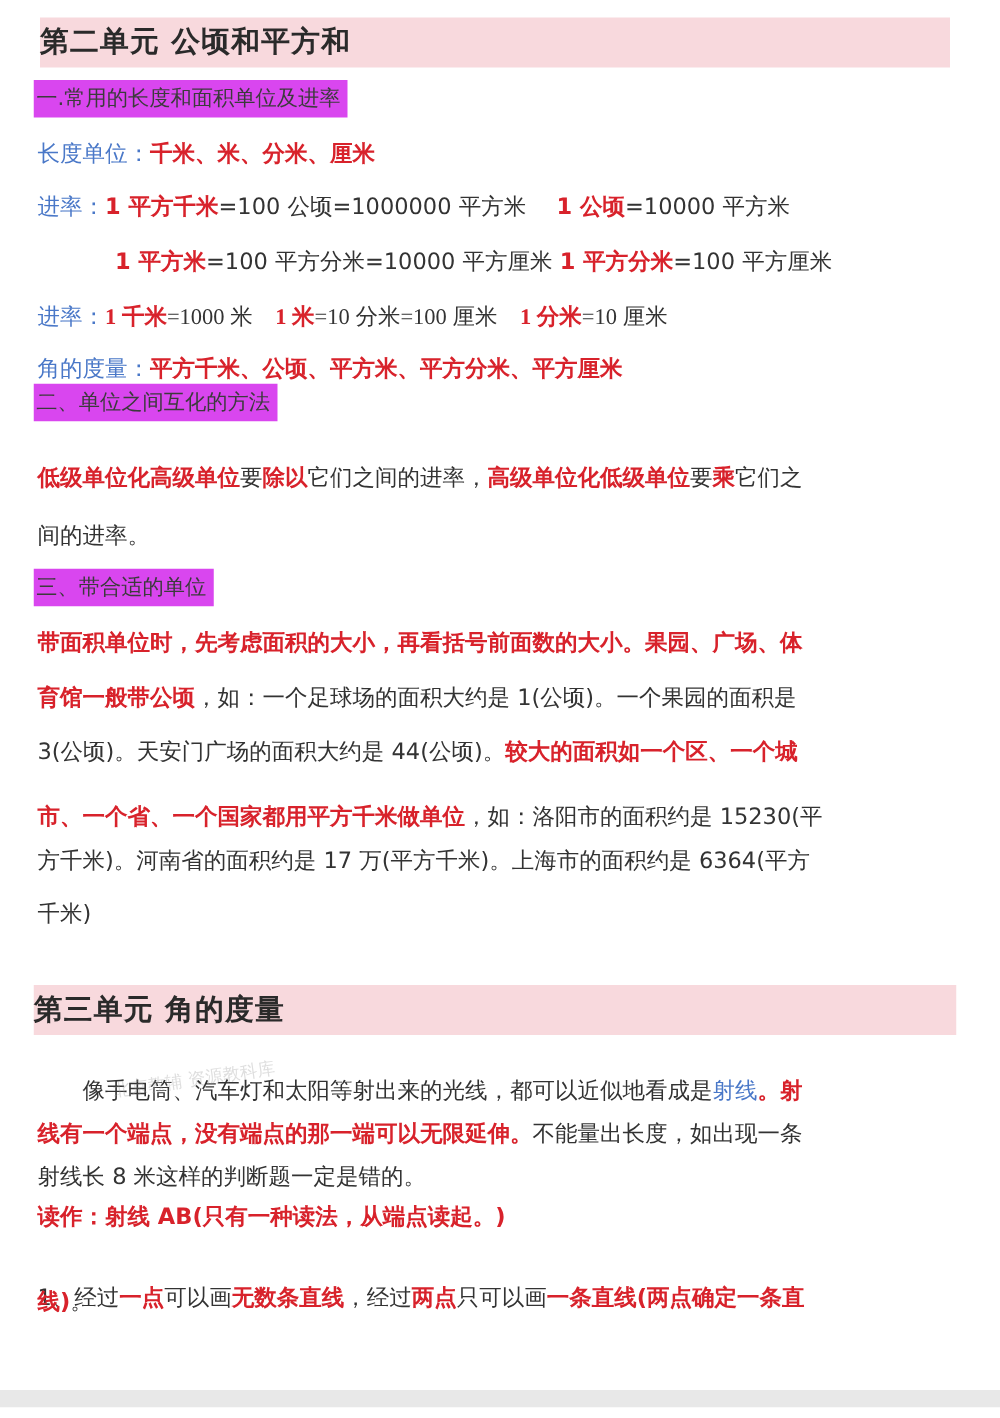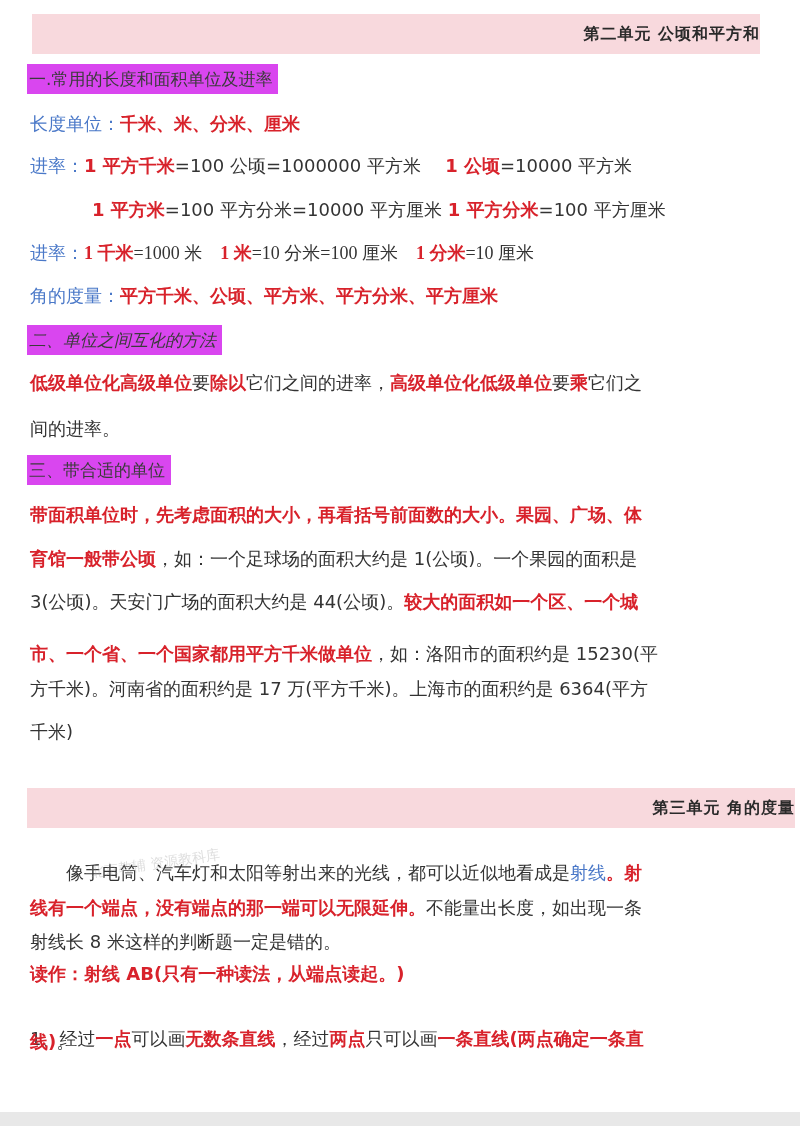--- a/index.html
+++ b/index.html
@@ -5,21 +5,21 @@
   html, body { margin: 0; padding: 0; }
   body {
     width: 800px; height: 1134px; background: #ffffff; position: relative; overflow: hidden;
     font-family: "DejaVu Sans", "Liberation Sans", sans-serif; color: #333333;
   }
   .page { position: absolute; left: 0; top: 0; width: 800px; height: 1110px; background: #fff; }
   .page-gap { position: absolute; left: 0; top: 1112px; width: 800px; height: 14px; background: #e8e8e8; }
   .page-next { position: absolute; left: 0; top: 1126px; width: 800px; height: 8px; background: #fff; }
   .unit-banner {
     position: absolute; left: 32px; width: 728px; height: 40px; background: #f8d9dd;
-    text-align: right; font-size: 16px; font-weight: bold; line-height: 40px; color: #2a2a2a;
+    text-align: left; font-size: 23px; font-weight: bold; line-height: 40px; color: #2a2a2a;
     letter-spacing: 1px;
   }
   .sec-head {
     position: absolute; left: 27px; height: 30px; line-height: 30px; padding: 0 6px 0 2px;
     background: #d946ef; font-size: 17px; color: #3b3b3b;
   }
   .line { position: absolute; left: 30px; font-size: 18px; line-height: 22px; white-space: nowrap; color: #333; }
   .blue { color: #4a78c8; }
   .red { color: #d8222b; font-weight: bold; }
   .dark { color: #333333; }
@@ -56,39 +56,39 @@
   </div>
 
   <div class="line" style="top:242px;font-family:Liberation Serif, serif;">
     <span class="blue">进率：</span><span><span class="red">1 千米</span><span class="dark">=1000 米　</span><span class="red">1 米</span><span class="dark">=10 分米=100 厘米　</span><span class="red">1 分米</span><span class="dark">=10 厘米</span></span>
   </div>
 
   <div class="line" style="top:285px;">
     <span class="blue">角的度量：</span><span class="red">平方千米、公顷、平方米、平方分米、平方厘米</span>
   </div>
 
-  <div class="sec-head" style="top:325px;font-style:italic;">二、单位之间互化的方法</div>
+  <div class="sec-head" style="top:307px;">二、单位之间互化的方法</div>
 
   <div class="line" style="top:372px;">
     <span><span class="red">低级单位化高级单位</span><span class="dark">要</span><span class="red">除以</span><span class="dark">它们之间的进率，</span><span class="red">高级单位化低级单位</span><span class="dark">要</span><span class="red">乘</span><span class="dark">它们之</span></span>
   </div>
   <div class="line" style="top:418px;">
     <span class="dark">间的进率。</span>
   </div>
 
   <div class="sec-head" style="top:455px;">三、带合适的单位</div>
 
   <div class="line" style="top:504px;"><span><span class="red">带面积单位时，先考虑面积的大小，再看括号前面数的大小。果园、广场、体</span></span></div>
   <div class="line" style="top:548px;"><span><span class="red">育馆一般带公顷</span><span class="dark">，如：一个足球场的面积大约是 1(公顷)。一个果园的面积是</span></span></div>
   <div class="line" style="top:591px;"><span><span class="dark">3(公顷)。天安门广场的面积大约是 44(公顷)。</span><span class="red">较大的面积如一个区、一个城</span></span></div>
   <div class="line" style="top:643px;"><span><span class="red">市、一个省、一个国家都用平方千米做单位</span><span class="dark">，如：洛阳市的面积约是 15230(平</span></span></div>
   <div class="line" style="top:678px;"><span><span class="dark">方千米)。河南省的面积约是 17 万(平方千米)。上海市的面积约是 6364(平方</span></span></div>
   <div class="line" style="top:721px;"><span><span class="dark">千米)</span></span></div>
 
-  <div class="unit-banner" style="top:788px; left:27px; width:738px;padding-left:30px;">
+  <div class="unit-banner" style="top:788px; left:27px; width:738px;">
     <span>第三单元 角的度量</span>
   </div>
 
   <div class="line" style="top:862px;"><span><span class="dark">　　像手电筒、汽车灯和太阳等射出来的光线，都可以近似地看成是</span><span class="blue">射线</span><span class="red">。射</span></span></div>
   <div class="line" style="top:897px;"><span><span class="red">线有一个端点，没有端点的那一端可以无限延伸。</span><span class="dark">不能量出长度，如出现一条</span></span></div>
   <div class="line" style="top:931px;"><span><span class="dark">射线长 8 米这样的判断题一定是错的。</span></span></div>
   <div class="line" style="top:963px;"><span><span class="red">读作：射线 AB(只有一种读法，从端点读起。)</span></span></div>
   <div class="line" style="top:1028px;"><span><span class="dark">1、经过</span><span class="red">一点</span><span class="dark">可以画</span><span class="red">无数条直线</span><span class="dark">，经过</span><span class="red">两点</span><span class="dark">只可以画</span><span class="red">一条直线(两点确定一条直</span></span></div>
   <div class="line" style="top:1031px;"><span><span class="red">线)</span><span class="dark">。</span></span></div>
 

